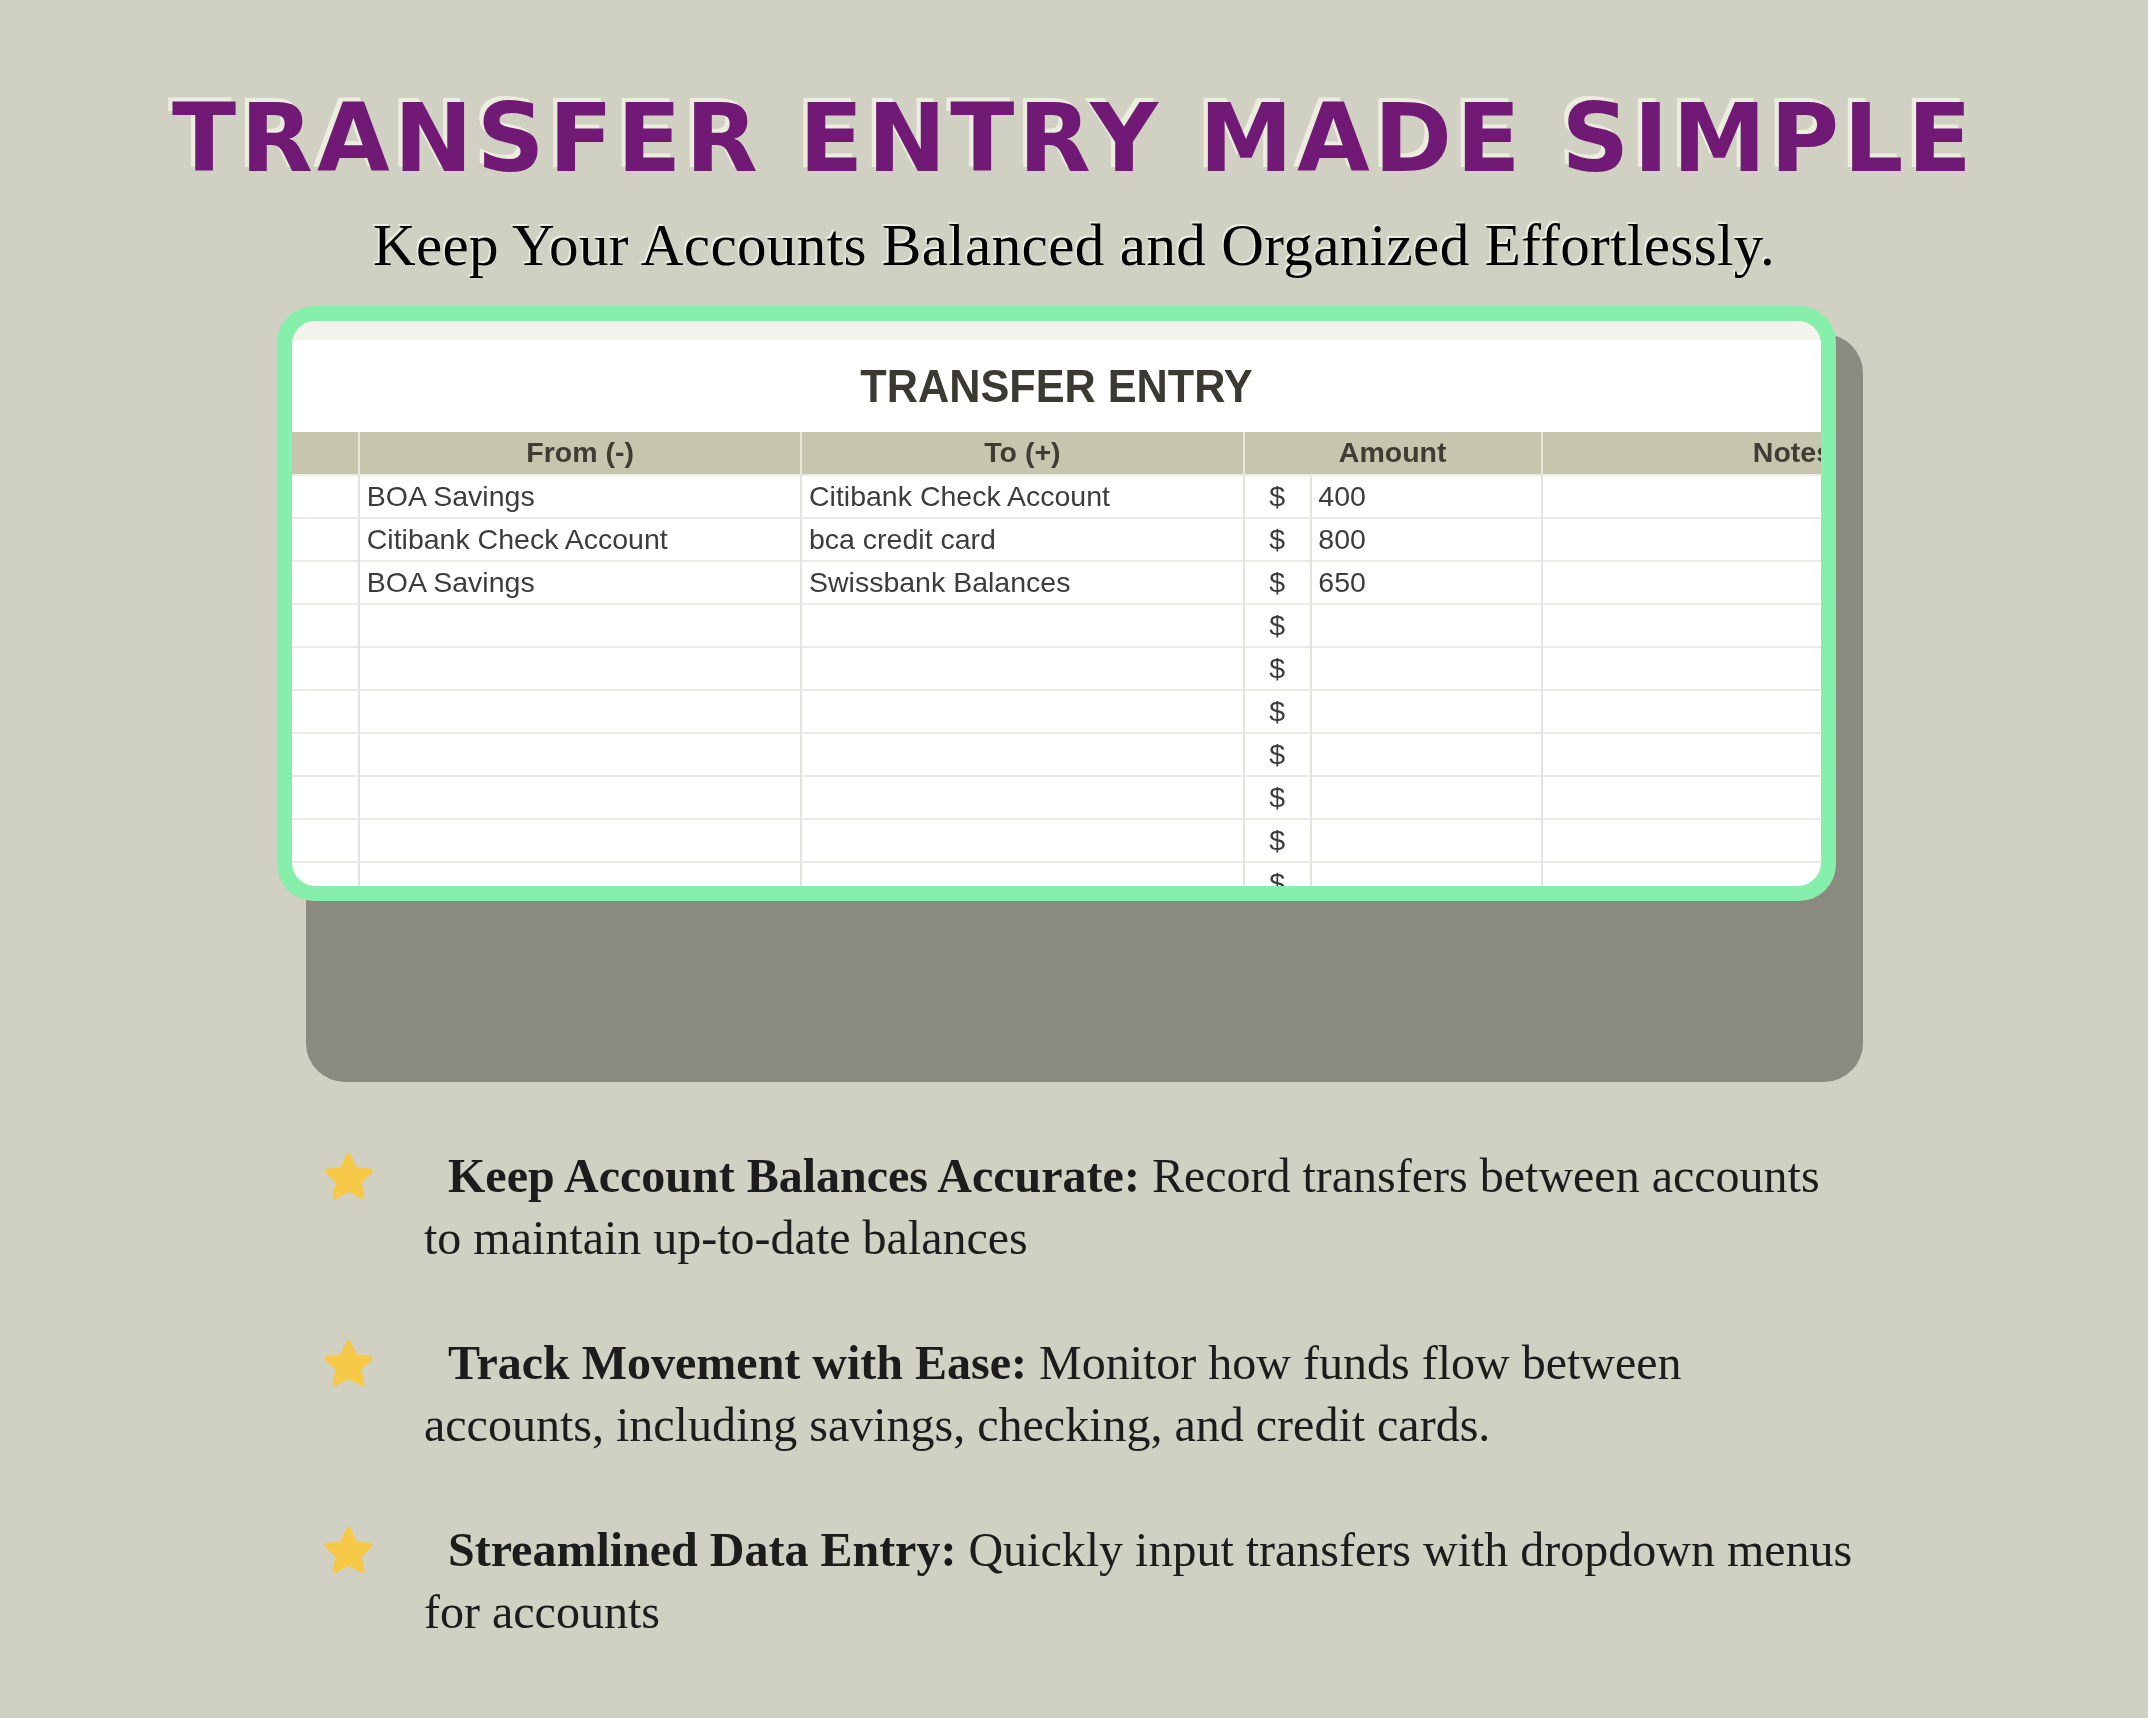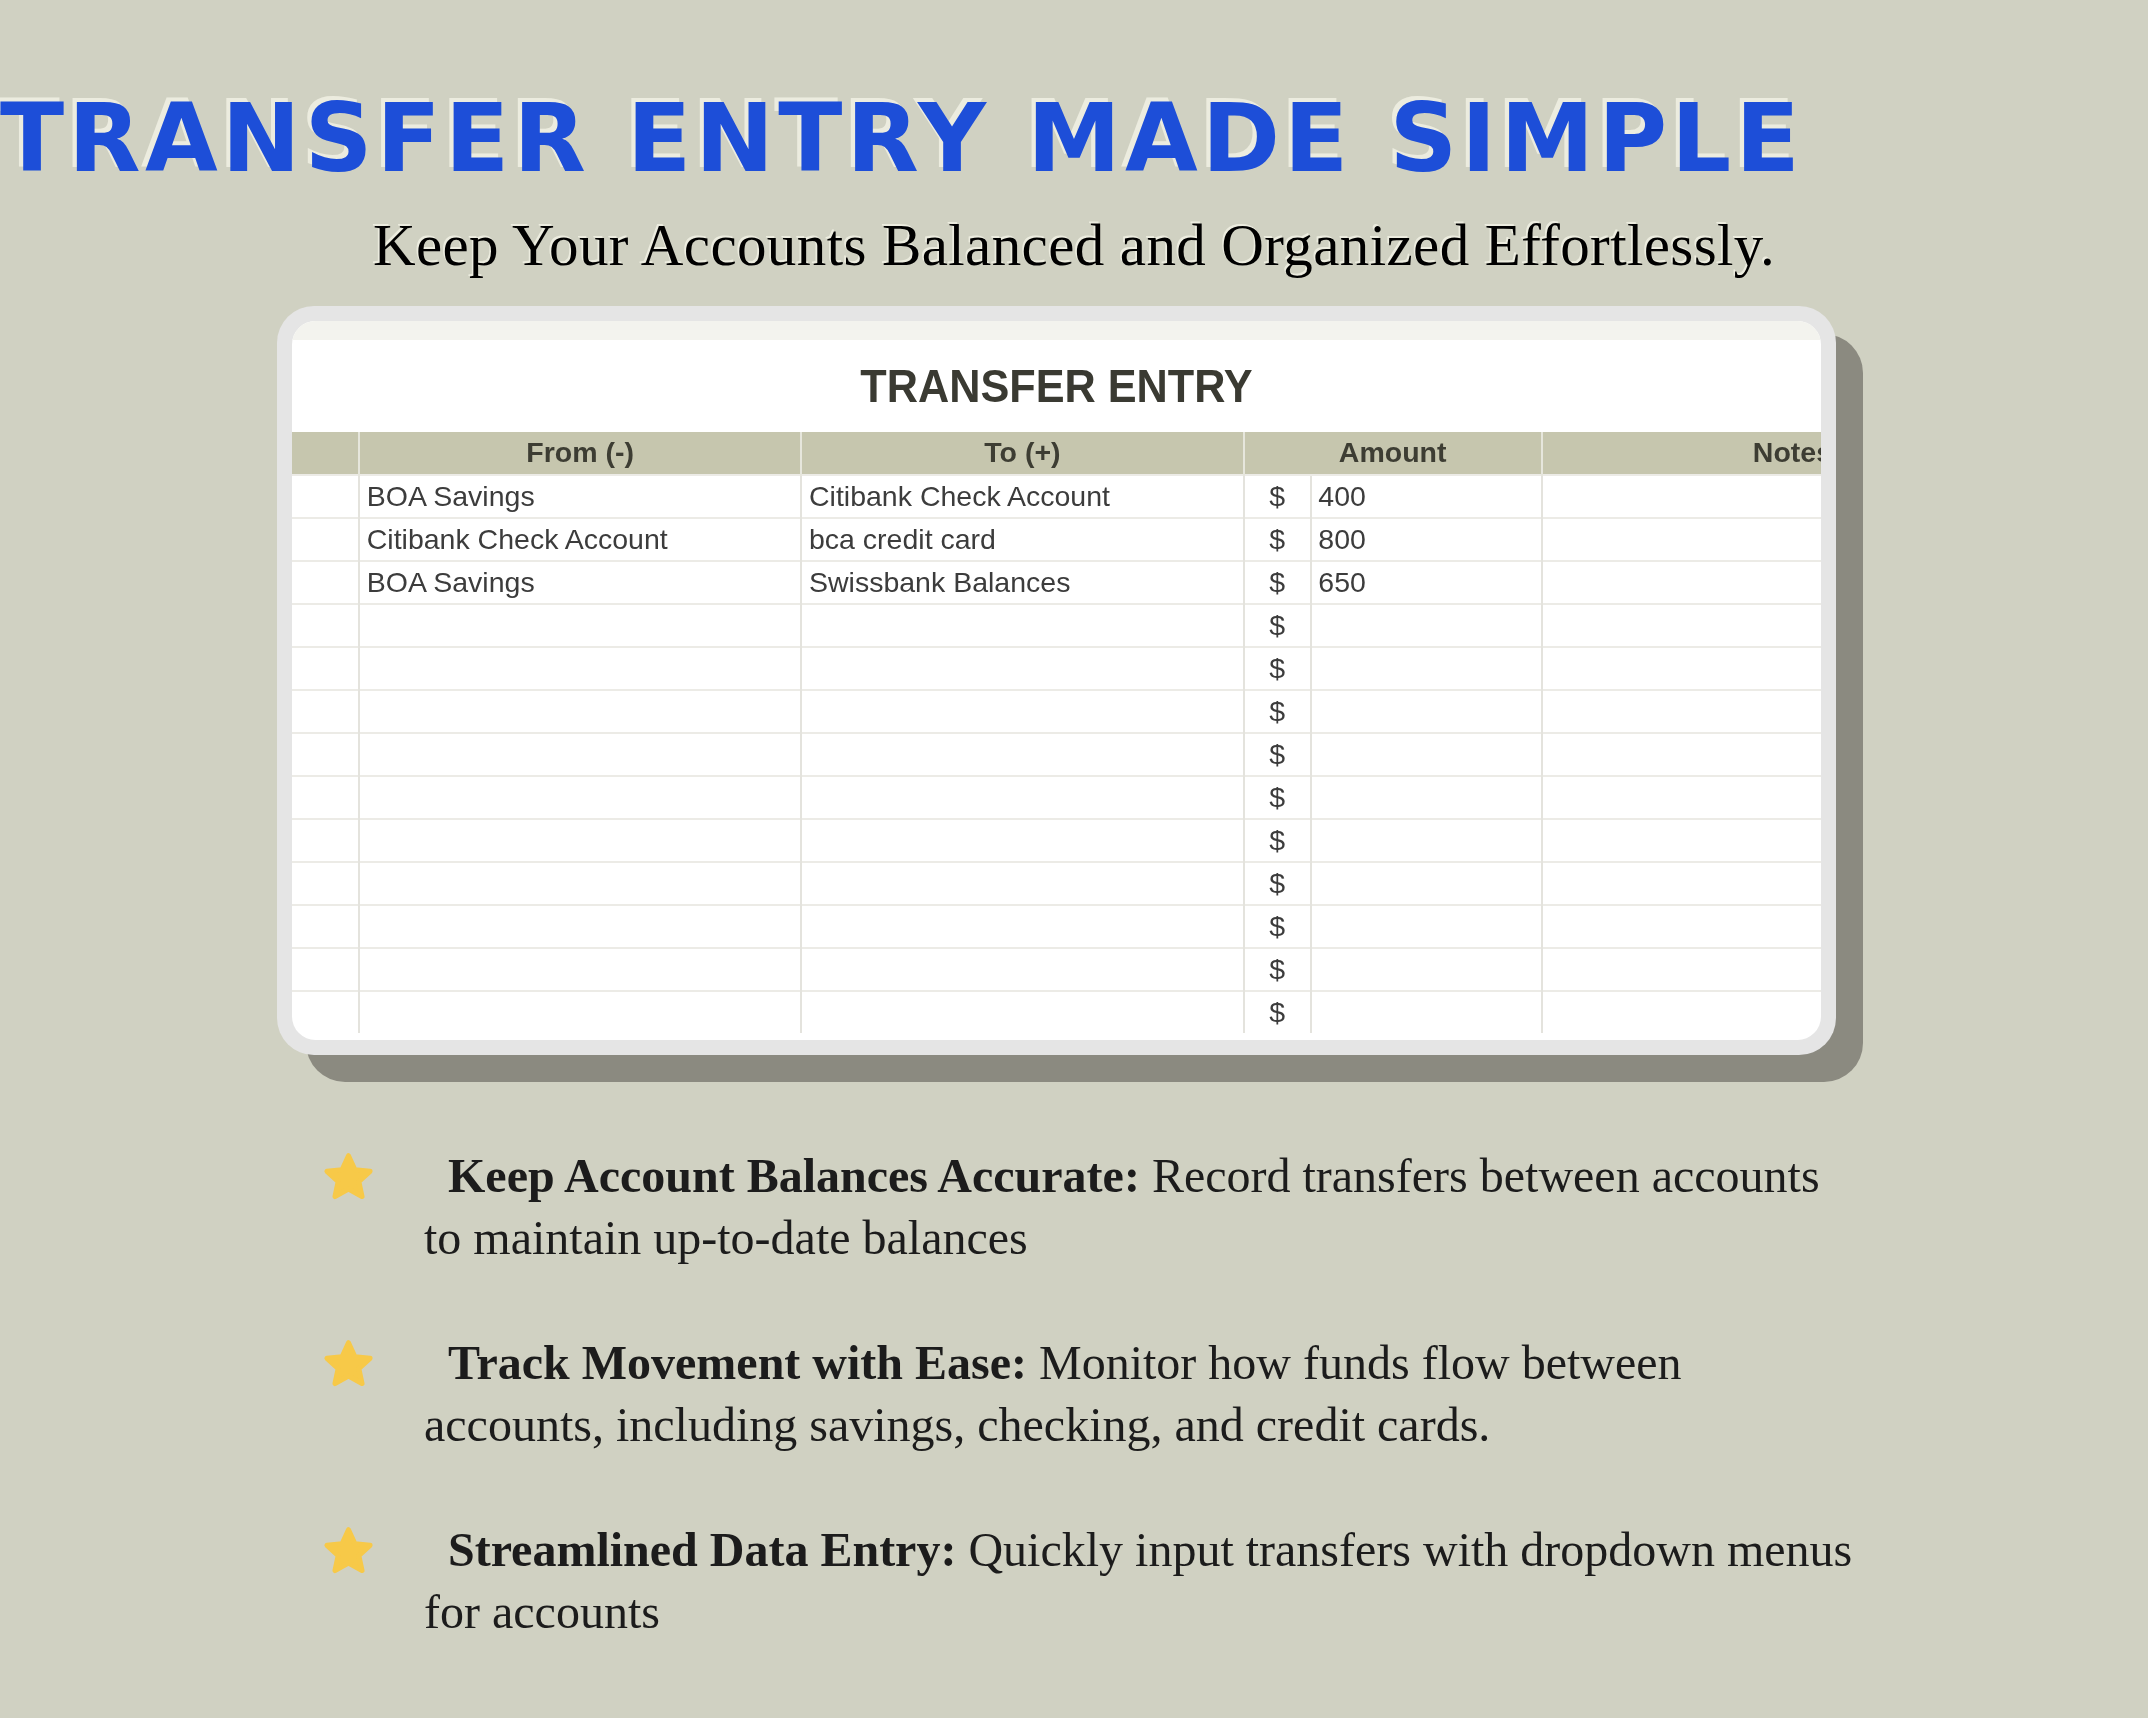--- a/index.html
+++ b/index.html
@@ -1,36 +1,36 @@
 <!DOCTYPE html>
 <html style="font-size:13.4px"><head>
 <meta charset="utf-8">
 <style>
   html, body { margin:0; padding:0; }
   body {
     width:2148px; height:1718px; background:#d0d1c2; position:relative; overflow:hidden;
     font-family:"Liberation Serif", serif; color:#1a1a1a;
   }
   .main-title {
-    position:absolute; left:0; right:0; top:84px; 
+    position:absolute; left:0; right:0; top:84px; text-align:center;
     font-family:"DejaVu Sans", sans-serif; font-weight:bold; font-size:94px; letter-spacing:4.2px;
-    color:#1d4ed8; text-shadow:-4.2px -4.2px 0 #ececdf; line-height:109px;
+    color:#701a75; text-shadow:-4.2px -4.2px 0 #ececdf; line-height:109px;
   }
   .subtitle {
     position:absolute; left:0; right:0; top:211px; text-align:center;
     font-family:"Liberation Serif", serif; font-size:59px; color:#000000;
     text-shadow:-1.7px -1.7px 0 #ececdf; letter-spacing:0.4px;
   }
   .card-shadow {
     position:absolute; left:306px; top:334px; width:1557px; height:748px;
     background:#8b8a80; border-radius:39px;
   }
   .card {
-    position:absolute; left:277px; top:306px; width:1559px; height:749px;
-    background:#e5e5e5; border-radius:37px; box-sizing:border-box; padding:15px 15px 15px 15px;
+    position:absolute; left:277px; top:306px; width:1559px; height:595px;
+    background:#86efac; border-radius:37px; box-sizing:border-box; padding:15px 15px 15px 15px;
   }
   .card-inner {
     width:100%; height:100%; background:#fff; border-radius:23.5px; overflow:hidden; position:relative;
   }
   .top-strip { height:18.5px; background:#f3f3ee; }
   .sheet-title {
     height:92px; line-height:92px; text-align:center;
     font-family:"Liberation Sans", sans-serif; font-weight:bold; font-size:47px; color:#3a3a32;
     transform:scaleX(0.92);
   }

